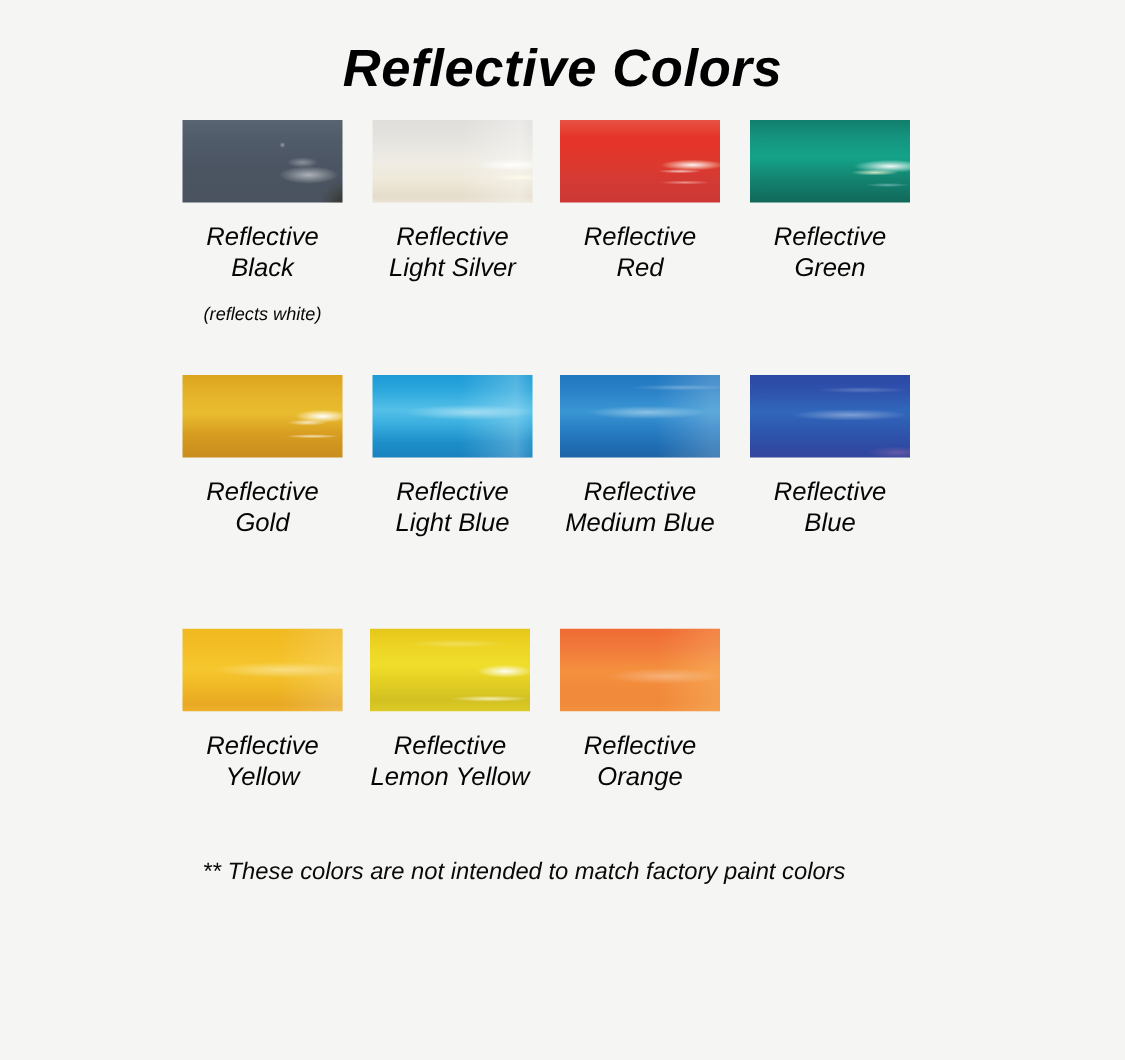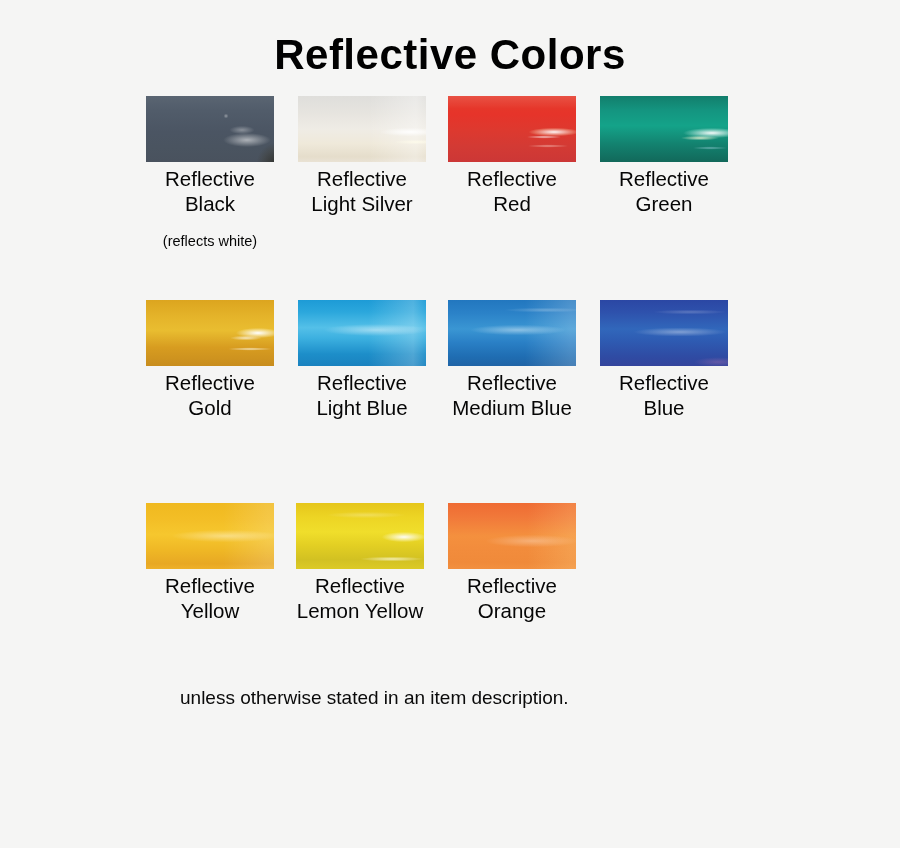--- a/index.html
+++ b/index.html
@@ -13,20 +13,21 @@
     font-family: "Liberation Sans", sans-serif;
     color: #000000;
     overflow: hidden;
     position: relative;
   }
 
   .page {
     position: relative;
     width: 900px;
     height: 848px;
+    font-style: italic;
   }
 
   
   .title {
     position: absolute;
     top: 29px;
     left: 0;
     width: 900px;
     text-align: center;
     font-size: 42px;
@@ -67,21 +68,21 @@
     overflow: hidden;
     background: #888;
   }
   .swatch .sheen {
     position: absolute;
     left: 0; top: 0;
     width: 100%; height: 100%;
   }
 
   .caption {
-    margin-top: 5px;
+    margin-top: 16px;
     text-align: center;
     font-size: 20.5px;
     line-height: 24.5px;
     color: #060606;
     white-space: pre-line;
   }
   .subcaption {
     text-align: center;
     font-size: 14.5px;
     line-height: 18px;
@@ -245,17 +246,17 @@
         <div class="caption">Reflective
 Orange</div>
       </div>
 
     </div>
 
   </div>
 
   <div class="footnotes">
     <div class="note note-2">
-      <span class="indent">unless otherwise stated in an item description.</span>
+      <span>** These colors are not intended to match factory paint colors</span>
     </div>
   </div>
 
 </div>
 
 </body></html>

